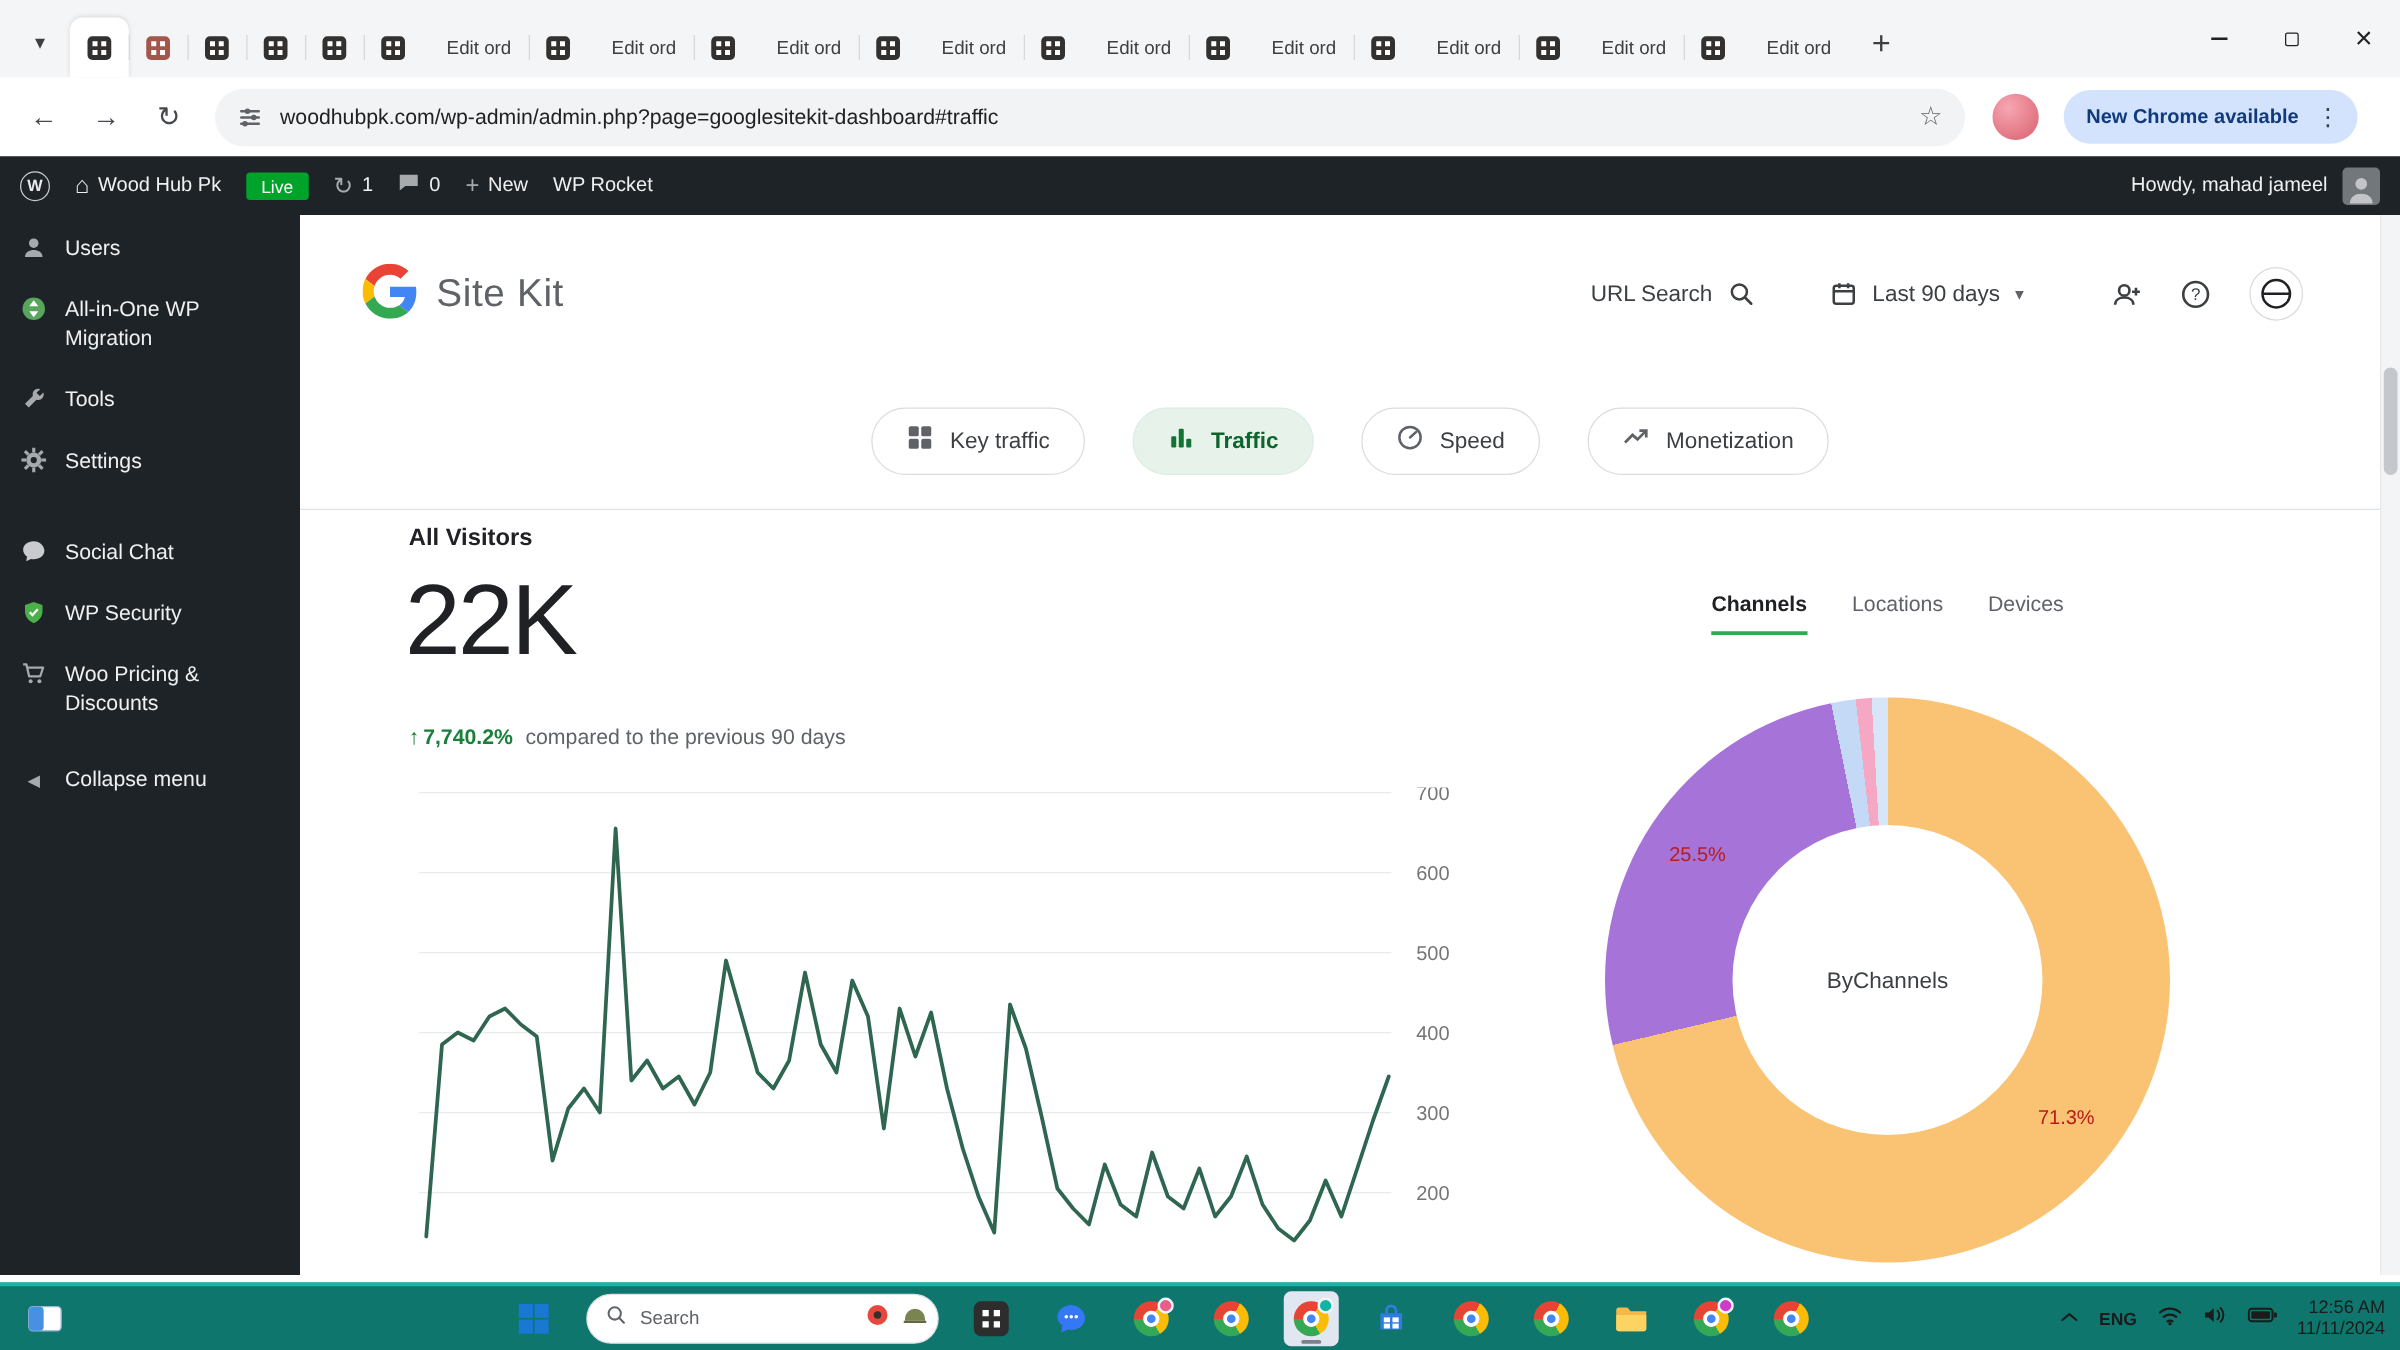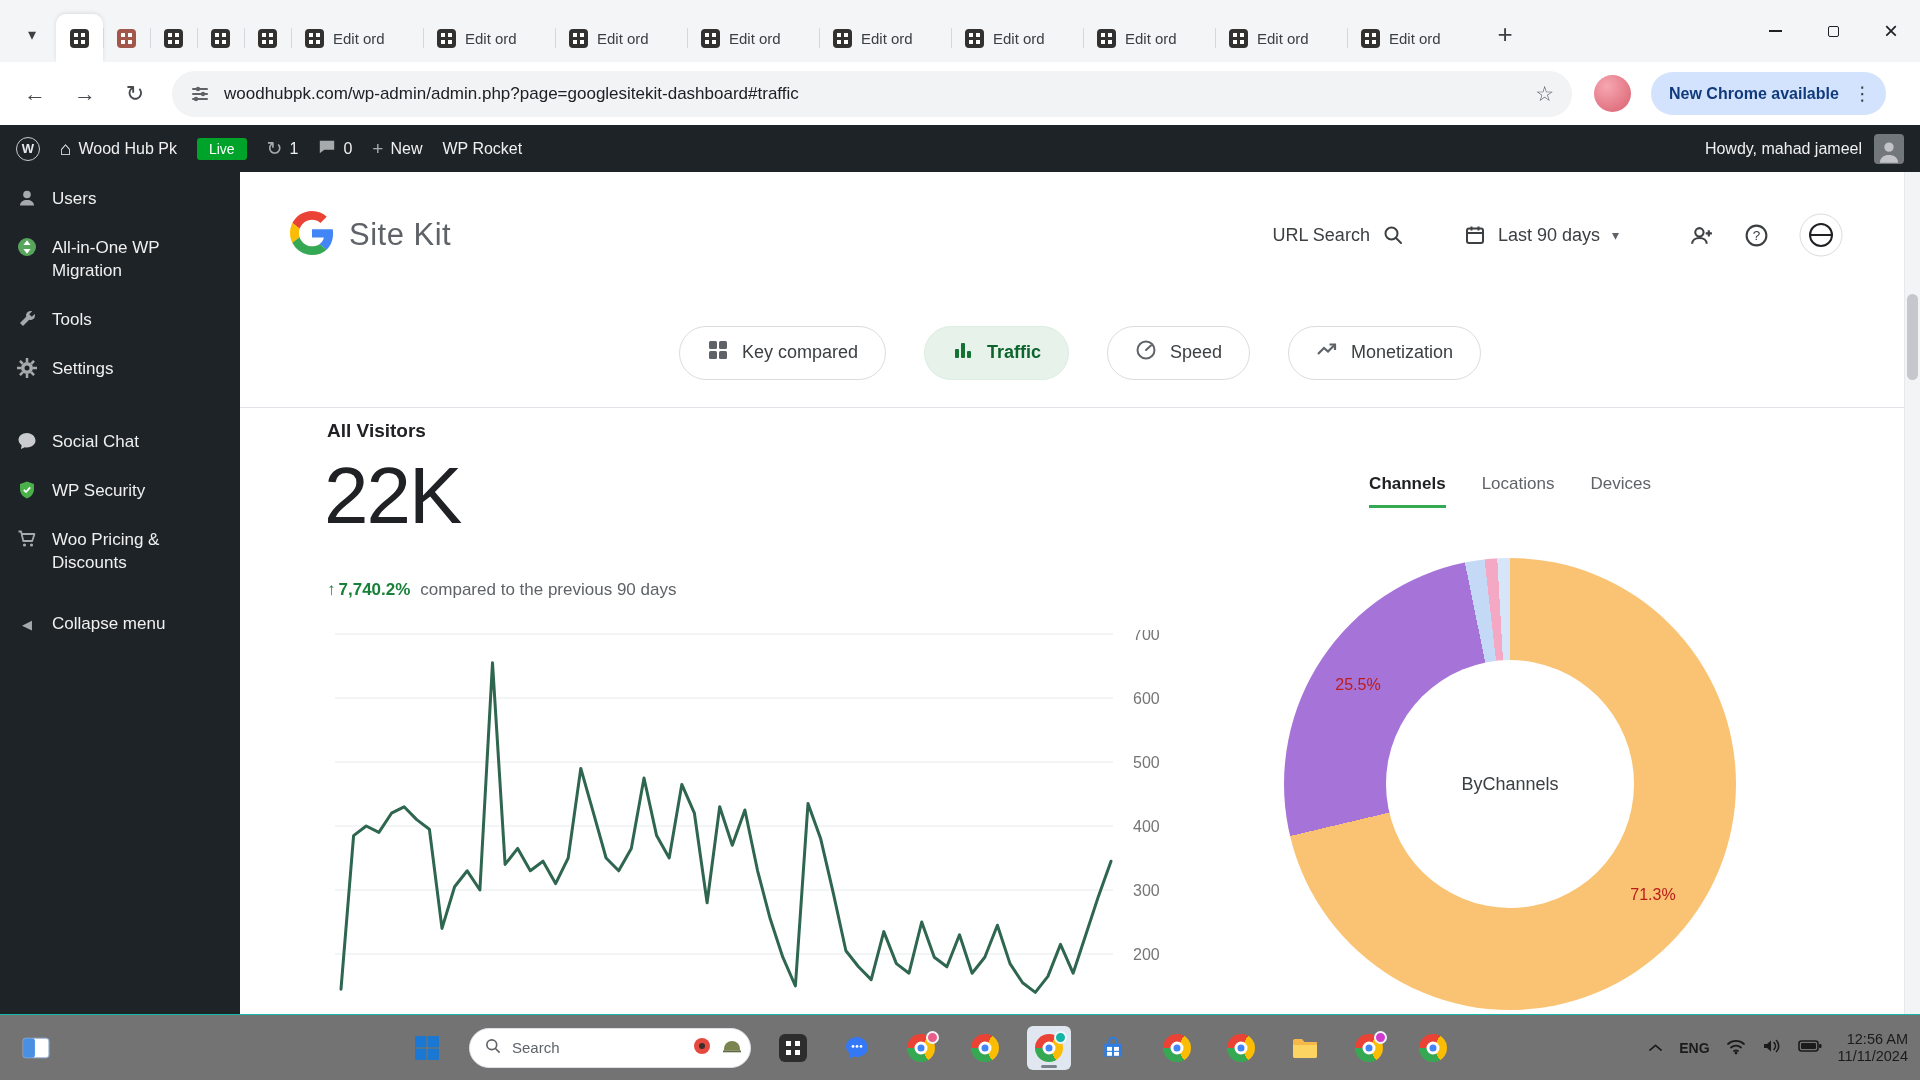--- a/index.html
+++ b/index.html
@@ -13,21 +13,21 @@
   .tab{position:relative;height:48px;display:flex;align-items:center;justify-content:center;gap:9px;padding:0 14px}
   .tab::before{content:"";position:absolute;left:0;top:14px;bottom:14px;width:1px;background:#d5d8dc;display:none}
   .tab + .tab::before{display:block}
   .edit-tabs .tab::before{display:block}
   .tab.active::before{display:none!important}
   .tab.active{background:#fff;border-radius:10px 10px 0 0;box-shadow:0 -1px 4px rgba(0,0,0,.10)}
   .favicon{width:19px;height:19px;border-radius:4px;background:#32312f;position:relative;flex-shrink:0}
   .favicon::after{content:"";position:absolute;left:4px;top:4px;width:4px;height:4px;background:#fff;box-shadow:7px 0 0 #fff,0 7px 0 #fff,7px 7px 0 #fff}
   .favicon.brown{background:#a3564a}
   .edit-tabs{display:flex;height:48px}
-  .edit-tabs .tab{width:132px;justify-content:flex-start}
+  .edit-tabs .tab{width:132px;justify-content:space-between}
   .tab-label{font-size:15px;color:#3c4043;white-space:nowrap;overflow:hidden;max-width:84px}
   .new-tab{width:40px;height:40px;margin:0 0 8px 6px;border-radius:50%;display:flex;align-items:center;justify-content:center;font-size:26px;color:#3c4043}
   .win-controls{position:absolute;right:0;top:0;height:62px;display:flex}
   .win-btn{width:58px;height:100%;display:flex;align-items:center;justify-content:center;color:#202124}
   .glyph-min{width:13px;height:2px;background:#202124}
   .glyph-max{width:11px;height:11px;border:1.6px solid #202124;border-radius:2px}
   .glyph-close{font-size:24px;line-height:1}
 
   
   .address-row{position:absolute;top:62px;left:0;right:0;height:63px;background:#fff;display:flex;align-items:center;padding:0 14px;gap:8px}
@@ -96,21 +96,21 @@
   .donut-hole{position:absolute;left:50%;top:50%;transform:translate(-50%,-50%);width:248px;height:248px;background:#fff;border-radius:50%;display:flex;flex-direction:row;align-items:center;justify-content:center;color:#3c4043;font-size:18px;line-height:26px}
   .slice-label{position:absolute;transform:translate(-50%,-50%);font-size:16px;color:#b91c1c}
   .slice-label.l1{left:74px;top:127px}
   .slice-label.l2{left:369px;top:337px}
 
   
   .page-scrollbar{position:absolute;top:172px;right:0;width:16px;bottom:60px;background:#f3f4f6;border-left:1px solid #e6e8ea}
   .scroll-thumb{position:absolute;top:122px;left:2px;width:11px;height:86px;background:#c4c7cb;border-radius:6px}
 
   
-  .taskbar{position:absolute;left:0;right:0;bottom:0;height:66px;background:#737373;border-top:1px solid #14b8a6}
+  .taskbar{position:absolute;left:0;right:0;bottom:0;height:54px;background:#0f766e;border-top:3px solid #14b8a6}
   .tb-left{position:absolute;left:14px;top:0;bottom:0;display:flex;align-items:center}
   .tb-center{position:absolute;left:405px;top:0;bottom:0;display:flex;align-items:center;gap:20px}
   .app-box{width:44px;height:44px;border-radius:6px;display:flex;align-items:center;justify-content:center;position:relative}
   .app-box.active-app{background:#e1e7f0}
   .app-box.active-app::after{content:"";position:absolute;bottom:2px;left:50%;transform:translateX(-50%);width:16px;height:3px;border-radius:2px;background:#7a818a}
   .search-pill{width:282px;height:40px;background:#fff;border:1px solid #dde1e6;border-radius:20px;display:flex;align-items:center;gap:10px;padding:0 8px 0 14px}
   .search-pill .search-text{flex:1;font-size:15px;color:#5f6368}
   .chrome-icon{position:relative;width:28px;height:28px;border-radius:50%;background:conic-gradient(from -90deg,#ea4335 0 120deg,#fbbc05 0 240deg,#34a853 0 360deg)}
   .chrome-hub{position:absolute;left:50%;top:50%;transform:translate(-50%,-50%);width:13px;height:13px;background:#4285f4;border:3px solid #fff;border-radius:50%}
   .badge{position:absolute;right:-4px;top:-3px;width:13px;height:13px;border-radius:50%;border:2px solid #f1f5fa}
@@ -421,21 +421,21 @@
       <div class="sk-nav">
         <div class="pill">
           <span><svg viewBox="0 0 22 22" width="22">
                 <g fill="#5f6368">
                   <rect x="2" y="2" width="8" height="8" rx="1.5"></rect>
                   <rect x="12" y="2" width="8" height="8" rx="1.5"></rect>
                   <rect x="2" y="12" width="8" height="8" rx="1.5"></rect>
                   <rect x="12" y="12" width="8" height="8" rx="1.5"></rect>
                 </g>
               </svg></span>
-          <span>Key compared</span>
+          <span>Key traffic</span>
         </div>
         <div class="pill active">
           <span><svg viewBox="0 0 22 22" width="22">
                 <g fill="#137333">
                   <rect x="3" y="10" width="4" height="9" rx="1"></rect>
                   <rect x="9" y="4" width="4" height="15" rx="1"></rect>
                   <rect x="15" y="12" width="4" height="7" rx="1"></rect>
                 </g>
               </svg></span>
           <span>Traffic</span>

